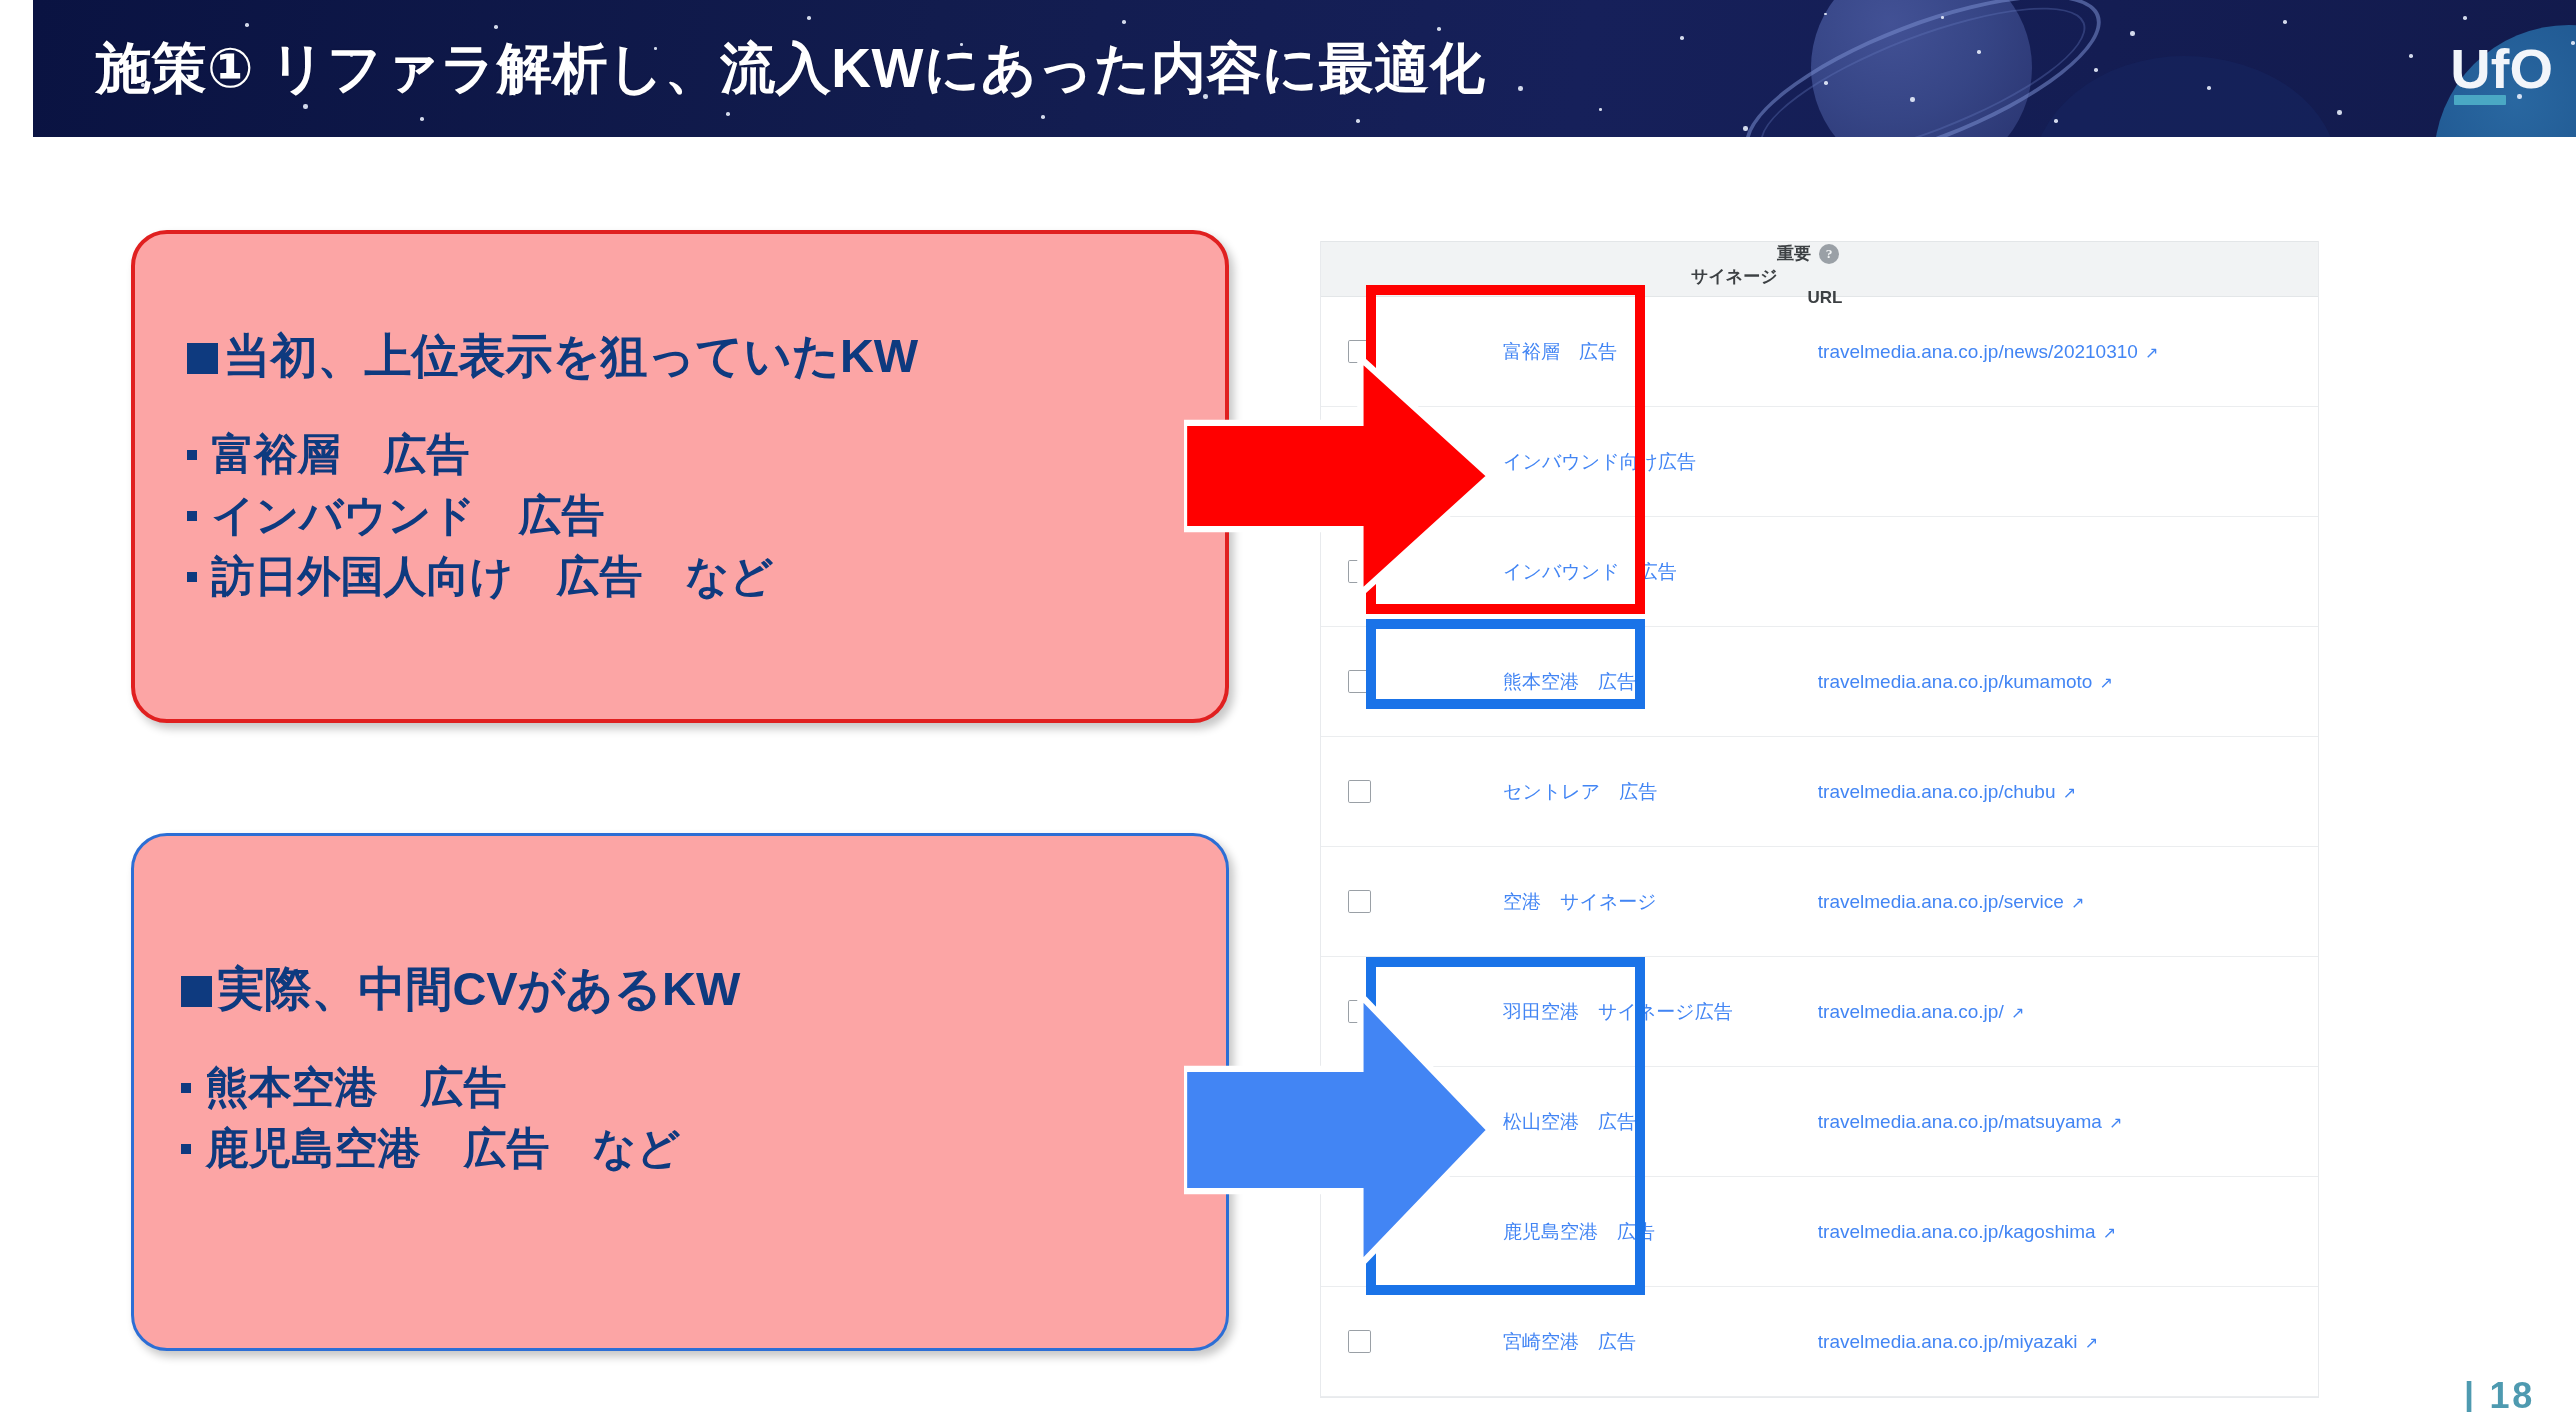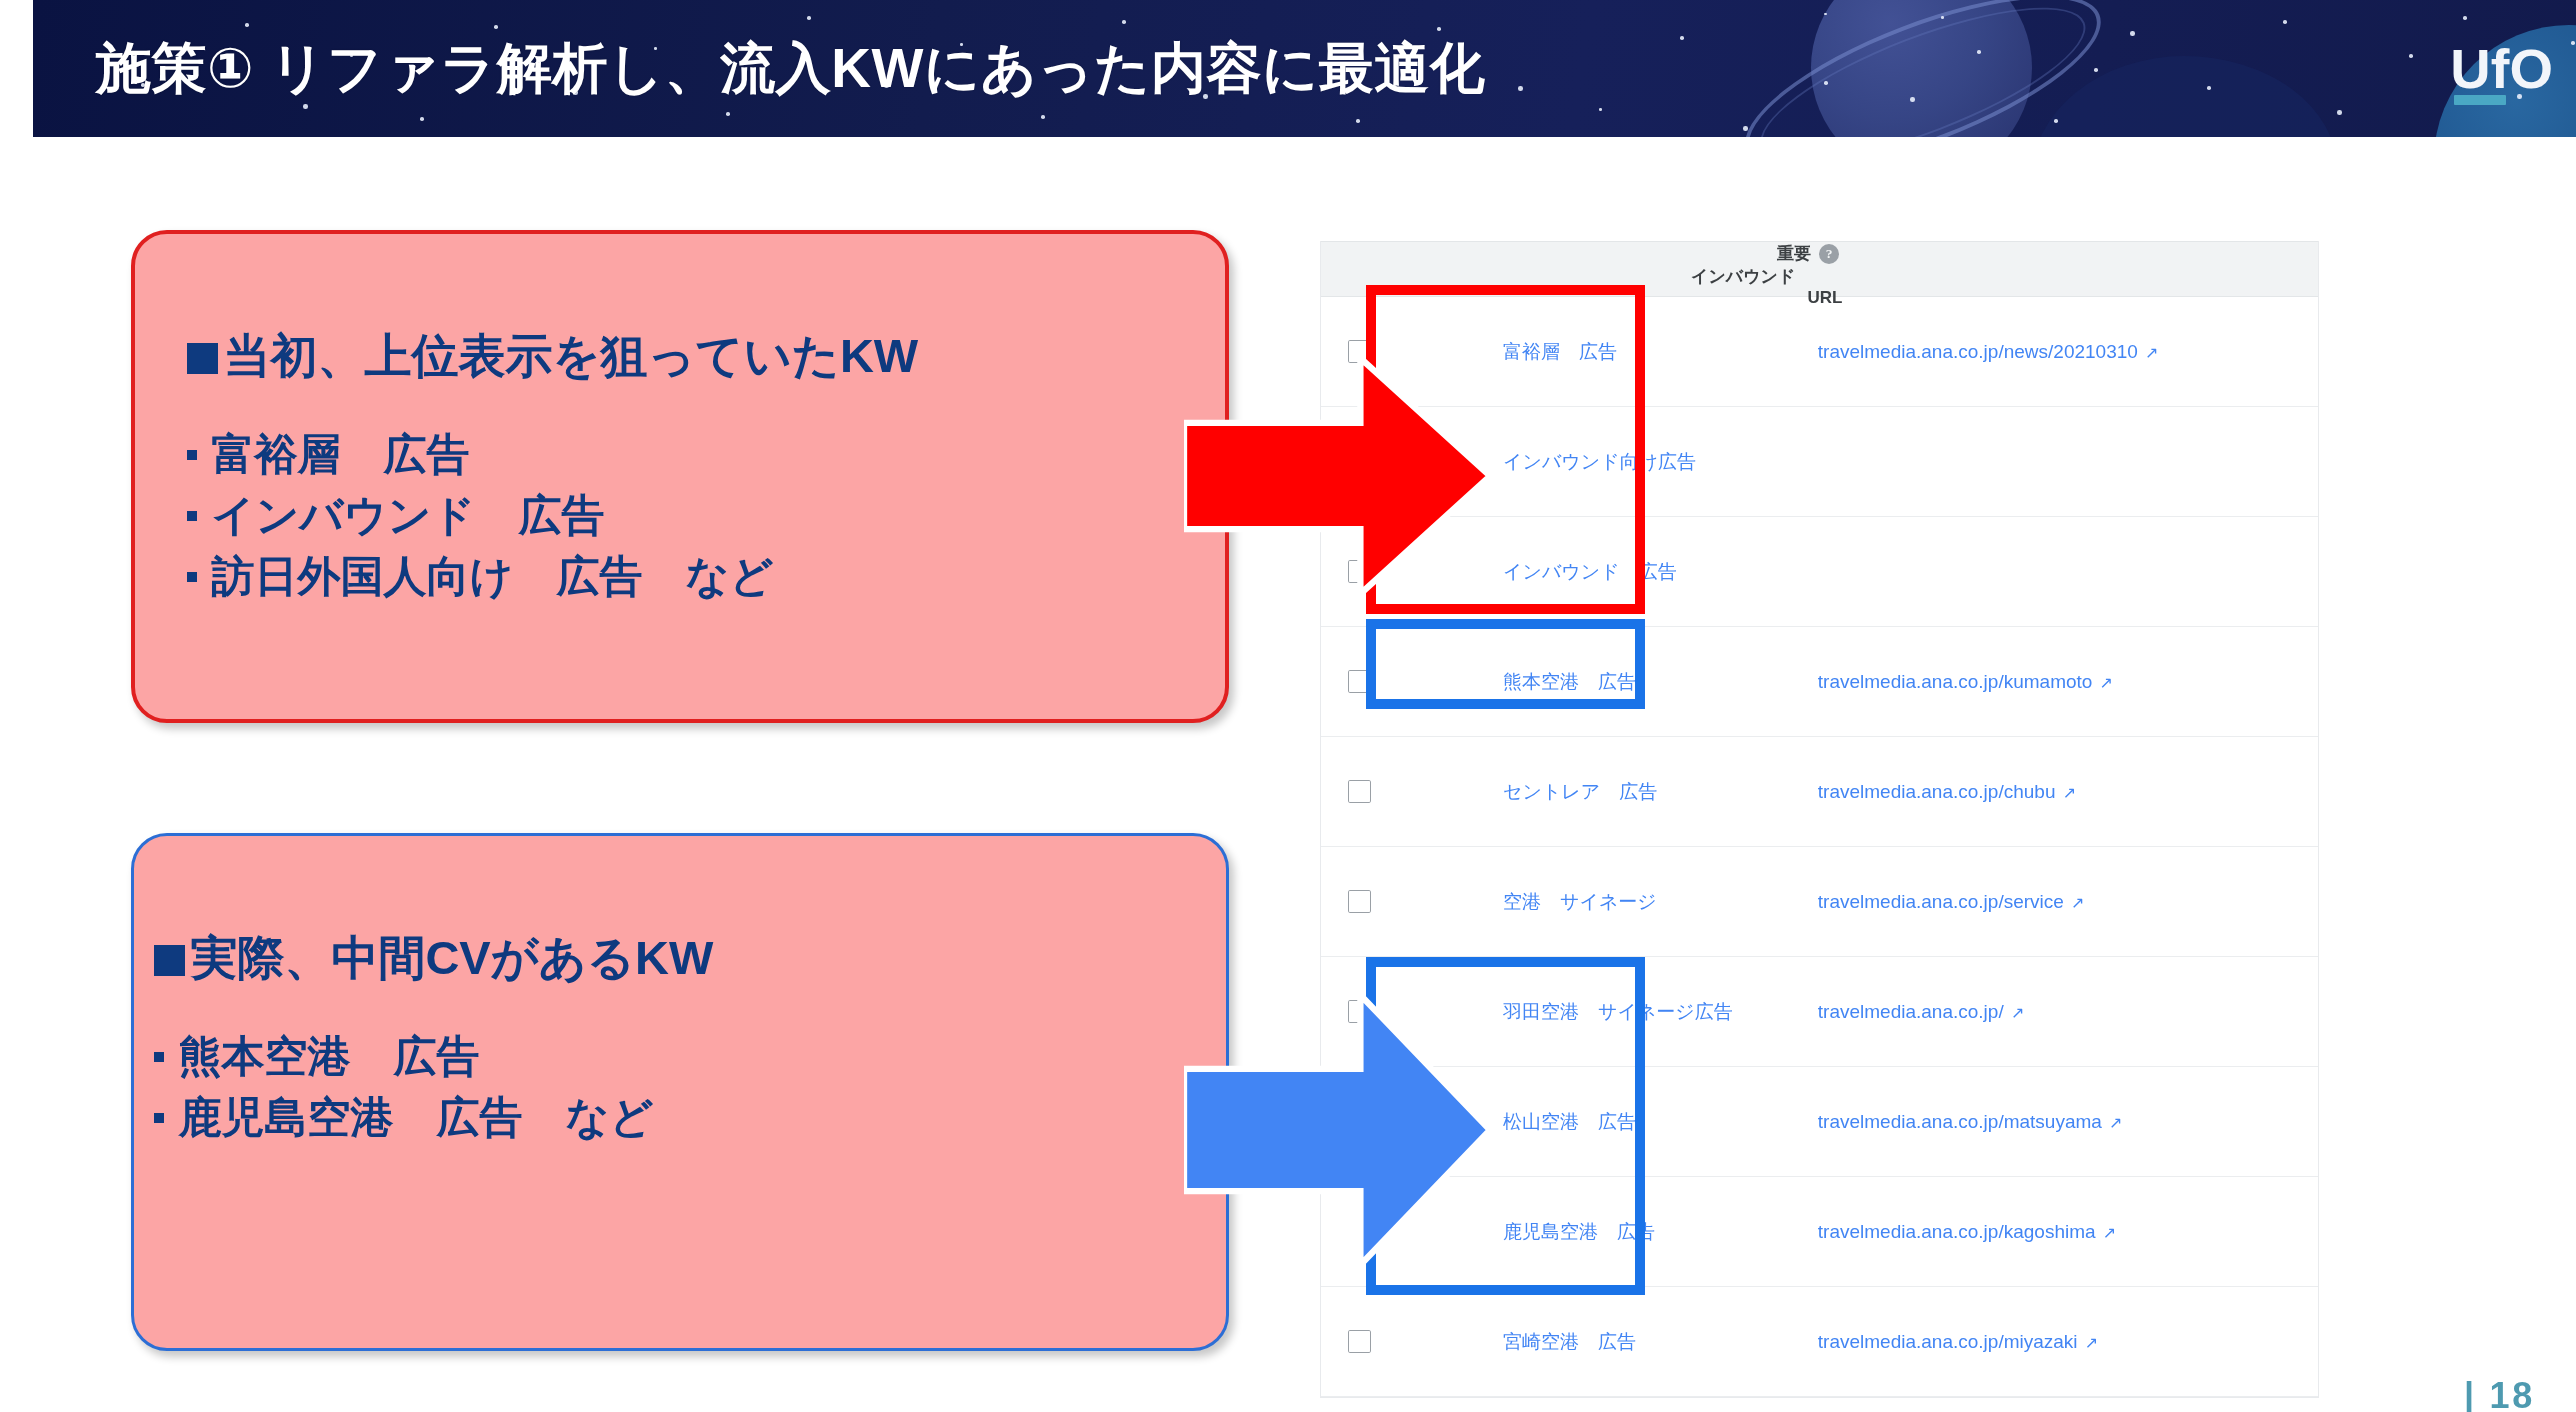--- a/index.html
+++ b/index.html
@@ -208,21 +208,21 @@
         </div>
         <div class="callout-line">
           <span class="dot"></span>
             <span>訪日外国人向け　広告　など</span>
         </div>
       </div>
     </div>
   </div>
 
   <div class="callout blue" style="left:131px; top:833px; width:1098px; height:518px;">
-    <div style="padding:94px 0 0 20px;">
+    <div style="padding:94px 0 0 47px;margin-top:31px;">
       <div class="callout-head">
         <span class="sq"></span><span>実際、中間CVがあるKW</span>
       </div>
       <div class="callout-list">
         <div class="callout-line">
           <span class="dot"></span>
             <span>熊本空港　広告</span>
         </div>
         <div class="callout-line">
           <span class="dot"></span>
@@ -240,21 +240,21 @@
     <polygon points="0,82 196,82 196,0 340,150 196,300 196,218 0,218" fill="#4285f4" stroke="#ffffff" stroke-width="7"></polygon>
   </svg>
 
   <div class="table-wrap">
 
     <div class="trow thead">
       <div class="cell cell-imp">
         <span>重要</span>
         <span class="help-icon">?</span>
       </div>
-      <div class="cell cell-kw">インバウンド</div>
+      <div class="cell cell-kw">サイネージ</div>
       <div class="cell cell-url">URL</div>
     </div>
 
     <div id="tbody">
         <div class="trow row-body">
           <div class="cell cell-imp">
             <div class="chk"></div>
           </div>
           <div class="cell cell-kw"><span class="kw-link">富裕層　広告</span></div>
           <div class="cell cell-url"><span class="url-link">travelmedia.ana.co.jp/news/20210310<span class="ext">↗</span></span></div>

